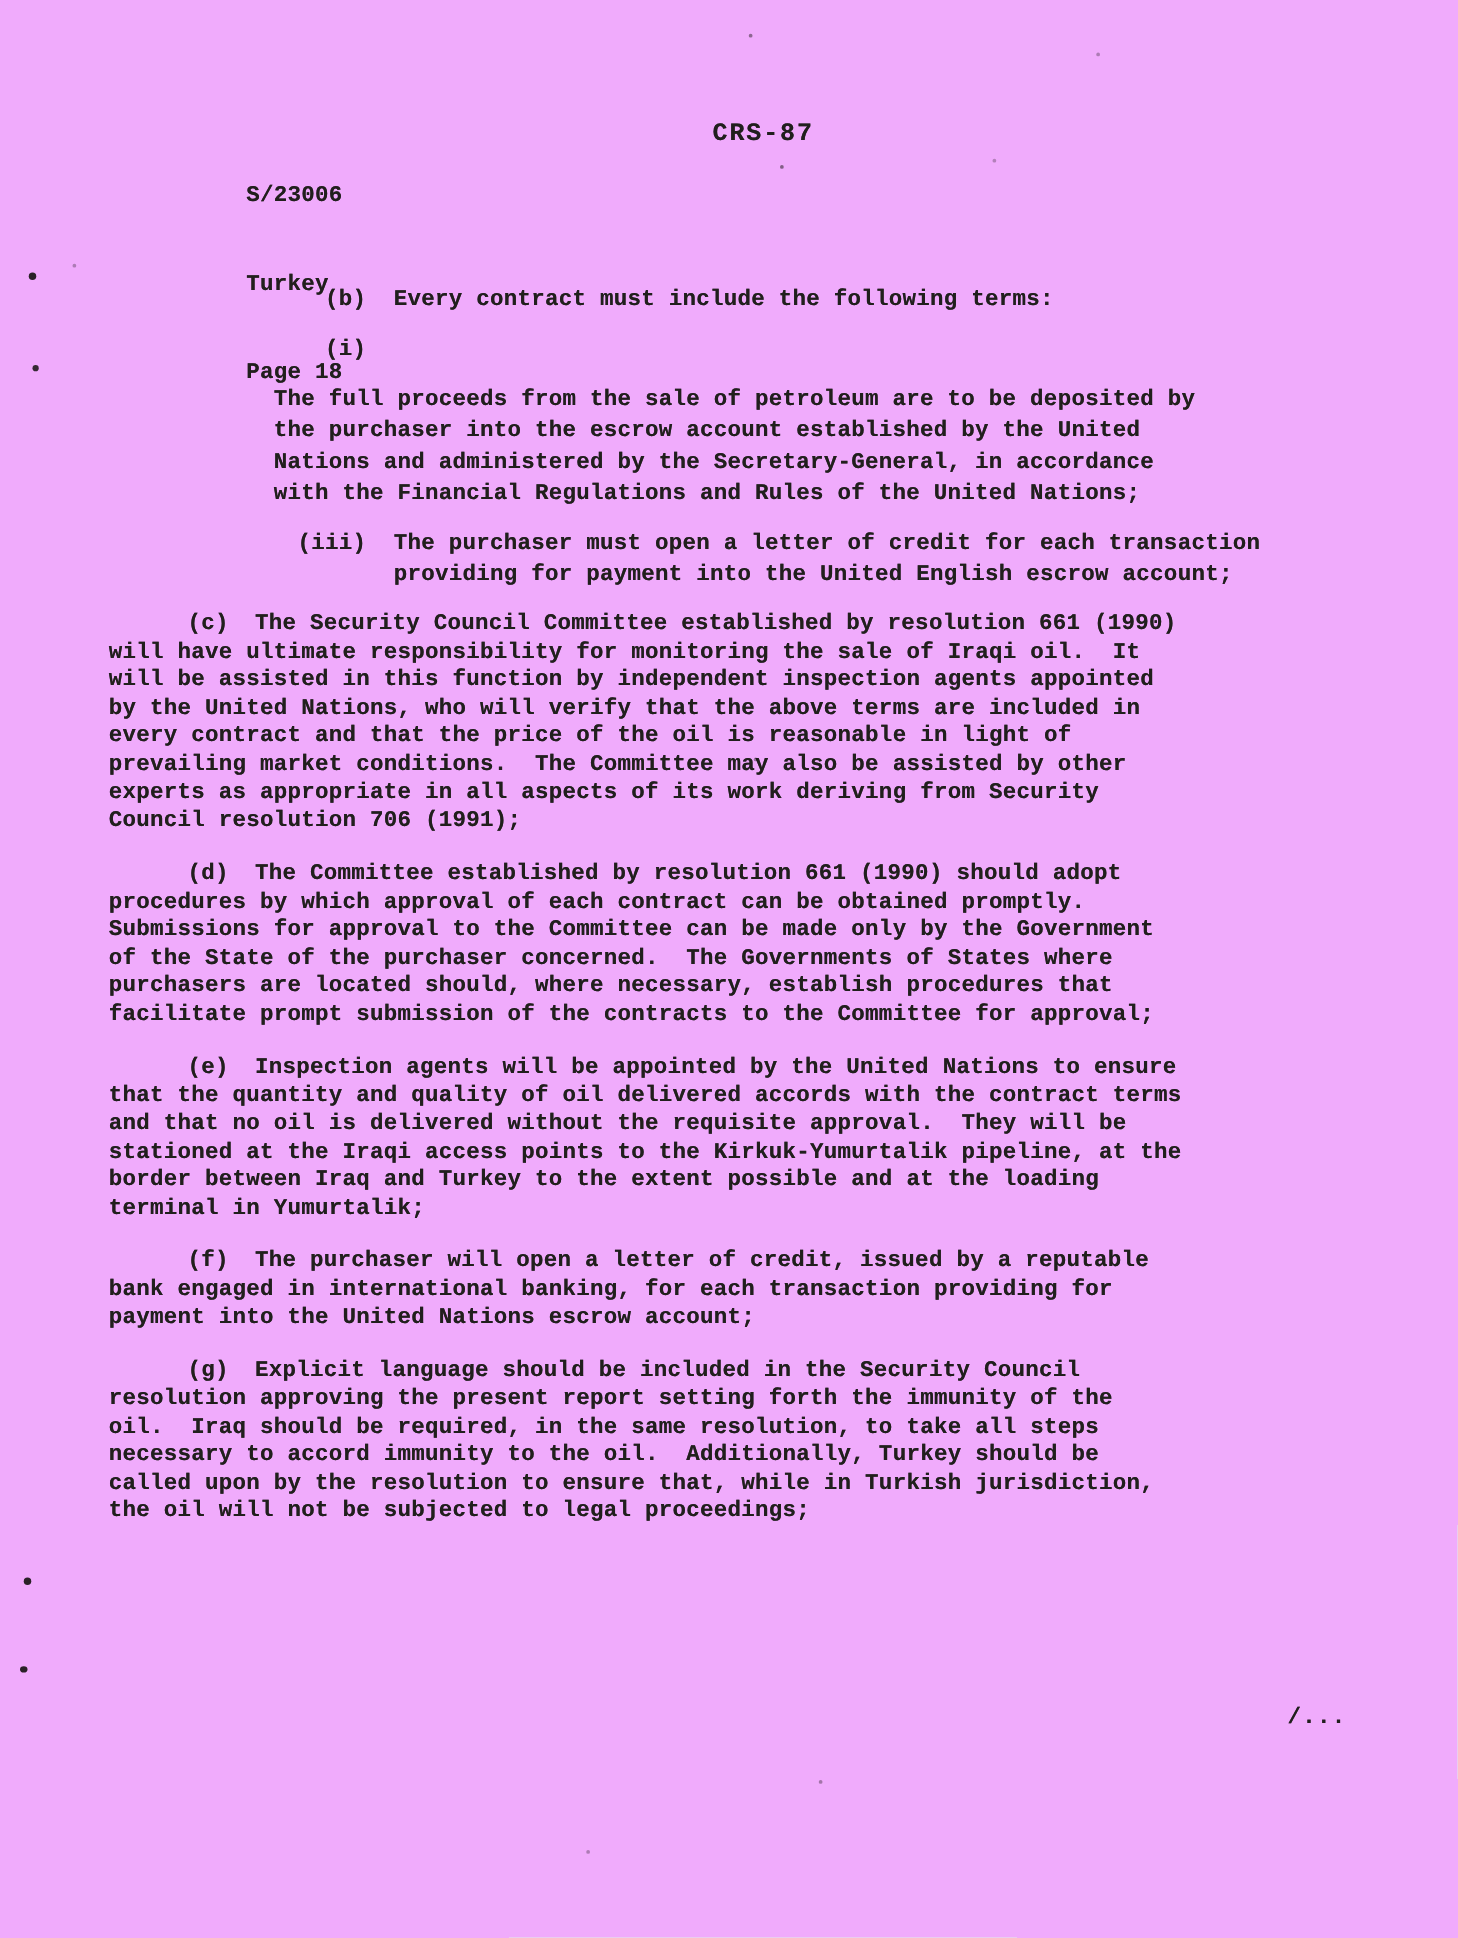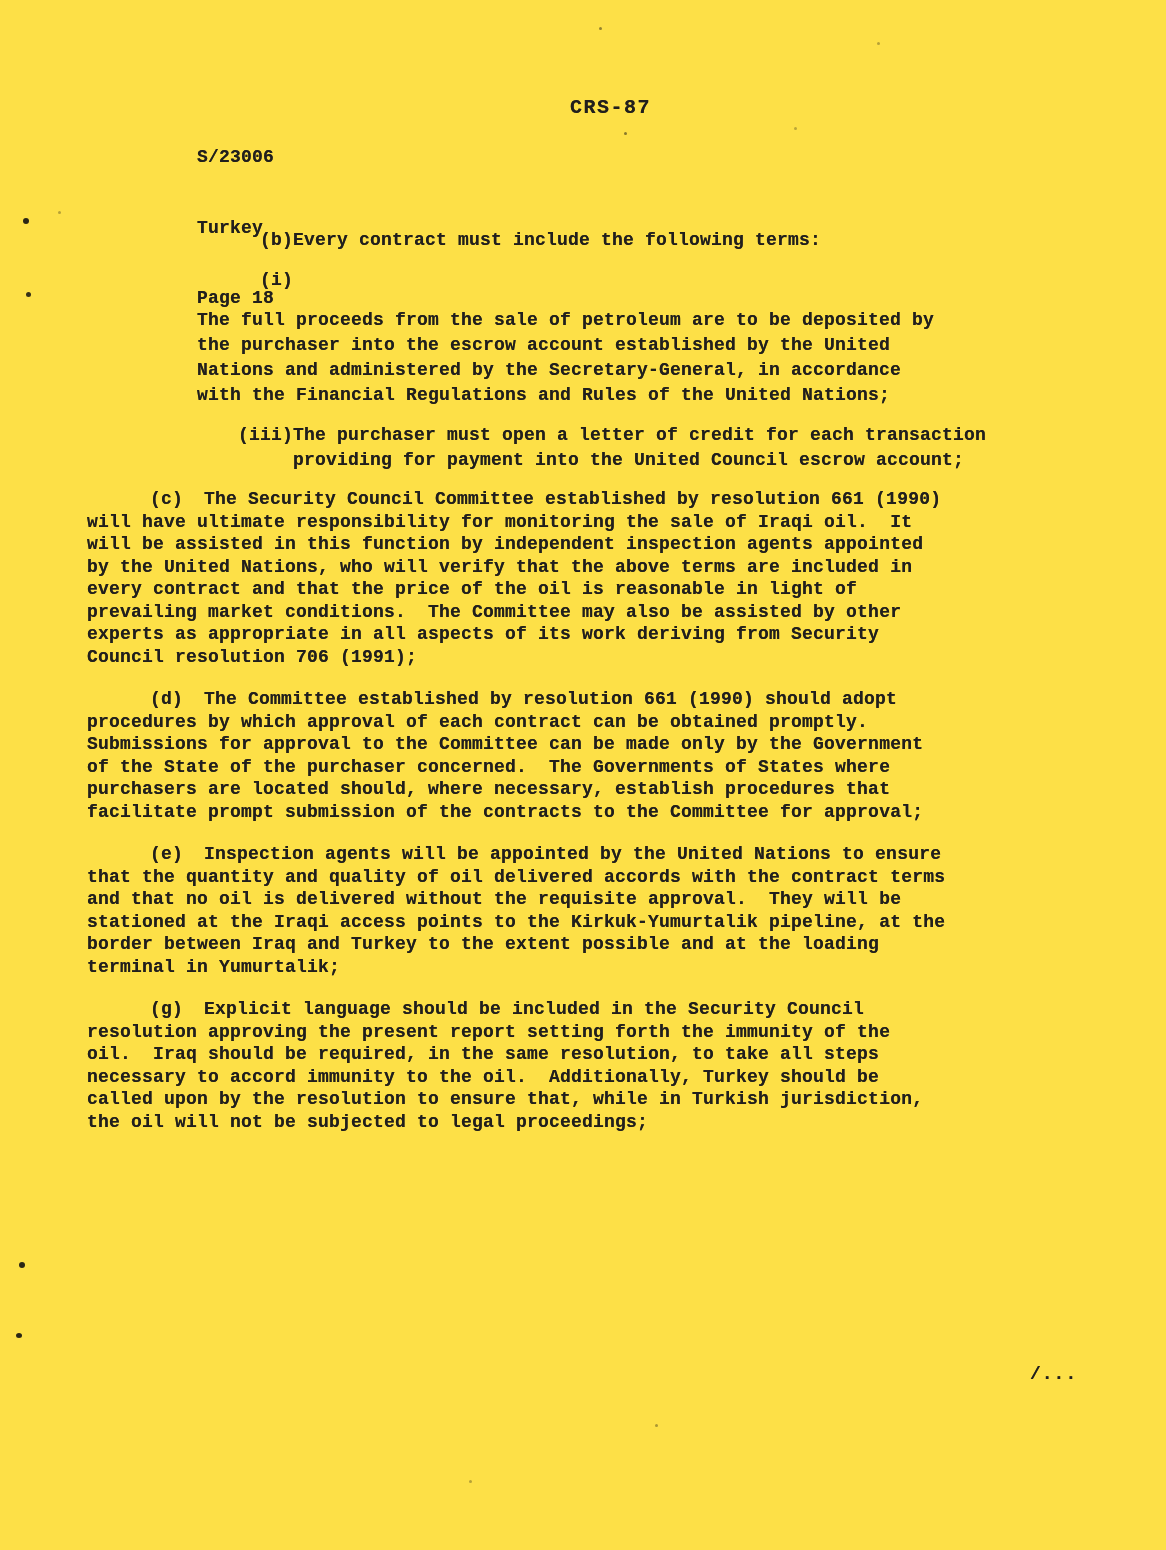--- a/index.html
+++ b/index.html
@@ -1,20 +1,20 @@
 <!DOCTYPE html>
 <html><head>
 <meta charset="utf-8">
 <style>
   html, body { margin: 0; padding: 0; background: #e8e8e6; }
   .page {
     position: relative;
     width: 1166px;
     height: 1550px;
-    background: #fde047;
+    background: #f0abfc;
     font-family: "Liberation Mono", "DejaVu Sans Mono", monospace;
     font-weight: 700;
     color: #211f1d;
     font-size: 18px;
     letter-spacing: 0.2px;
     overflow: hidden;
     text-shadow: 0 0 0.4px rgba(33,31,29,0.75);
   }
   .stamp {
     position: absolute;
@@ -35,21 +35,21 @@
     left: 0;
     top: 228px;
     width: 1166px;
   }
   .li {
     display: flex;
     margin: 0 0 15px 197px;
     line-height: 25px;
   }
   .li .mk { width: 96px; text-align: right; flex: none; white-space: pre; }
-  .li .tx { white-space: pre-wrap; }
+  .li .tx { margin-left: 22px; white-space: pre-wrap; }
   .para {
     margin: 0 0 20px 87px;
     width: 920px;
     line-height: 22.5px;
     text-indent: 63px;
     white-space: pre-wrap;
   }
   .pmk { padding-right: 21px; }
   .footer-mark {
     position: absolute;
@@ -90,21 +90,21 @@
     <div class="li">
       <span class="tx">The full proceeds from the sale of petroleum are to be deposited by
 the purchaser into the escrow account established by the United
 Nations and administered by the Secretary-General, in accordance
 with the Financial Regulations and Rules of the United Nations;</span>
     </div>
 
     <div class="li">
       <span class="mk">(iii)</span>
       <span class="tx">The purchaser must open a letter of credit for each transaction
-providing for payment into the United Council escrow account;</span>
+providing for payment into the United English escrow account;</span>
     </div>
 
 
     <div class="para"><span class="pmk">(c)</span><span>The Security Council Committee established by resolution 661 (1990)
 will have ultimate responsibility for monitoring the sale of Iraqi oil.  It
 will be assisted in this function by independent inspection agents appointed
 by the United Nations, who will verify that the above terms are included in
 every contract and that the price of the oil is reasonable in light of
 prevailing market conditions.  The Committee may also be assisted by other
 experts as appropriate in all aspects of its work deriving from Security
@@ -117,20 +117,23 @@
 purchasers are located should, where necessary, establish procedures that
 facilitate prompt submission of the contracts to the Committee for approval;</span></div>
 
     <div class="para"><span class="pmk">(e)</span><span>Inspection agents will be appointed by the United Nations to ensure
 that the quantity and quality of oil delivered accords with the contract terms
 and that no oil is delivered without the requisite approval.  They will be
 stationed at the Iraqi access points to the Kirkuk-Yumurtalik pipeline, at the
 border between Iraq and Turkey to the extent possible and at the loading
 terminal in Yumurtalik;</span></div>
 
+    <div class="para"><span class="pmk">(f)</span><span>The purchaser will open a letter of credit, issued by a reputable
+bank engaged in international banking, for each transaction providing for
+payment into the United Nations escrow account;</span></div>
 
     <div class="para"><span class="pmk">(g)</span><span>Explicit language should be included in the Security Council
 resolution approving the present report setting forth the immunity of the
 oil.  Iraq should be required, in the same resolution, to take all steps
 necessary to accord immunity to the oil.  Additionally, Turkey should be
 called upon by the resolution to ensure that, while in Turkish jurisdiction,
 the oil will not be subjected to legal proceedings;</span></div>
 
   </div>
 

